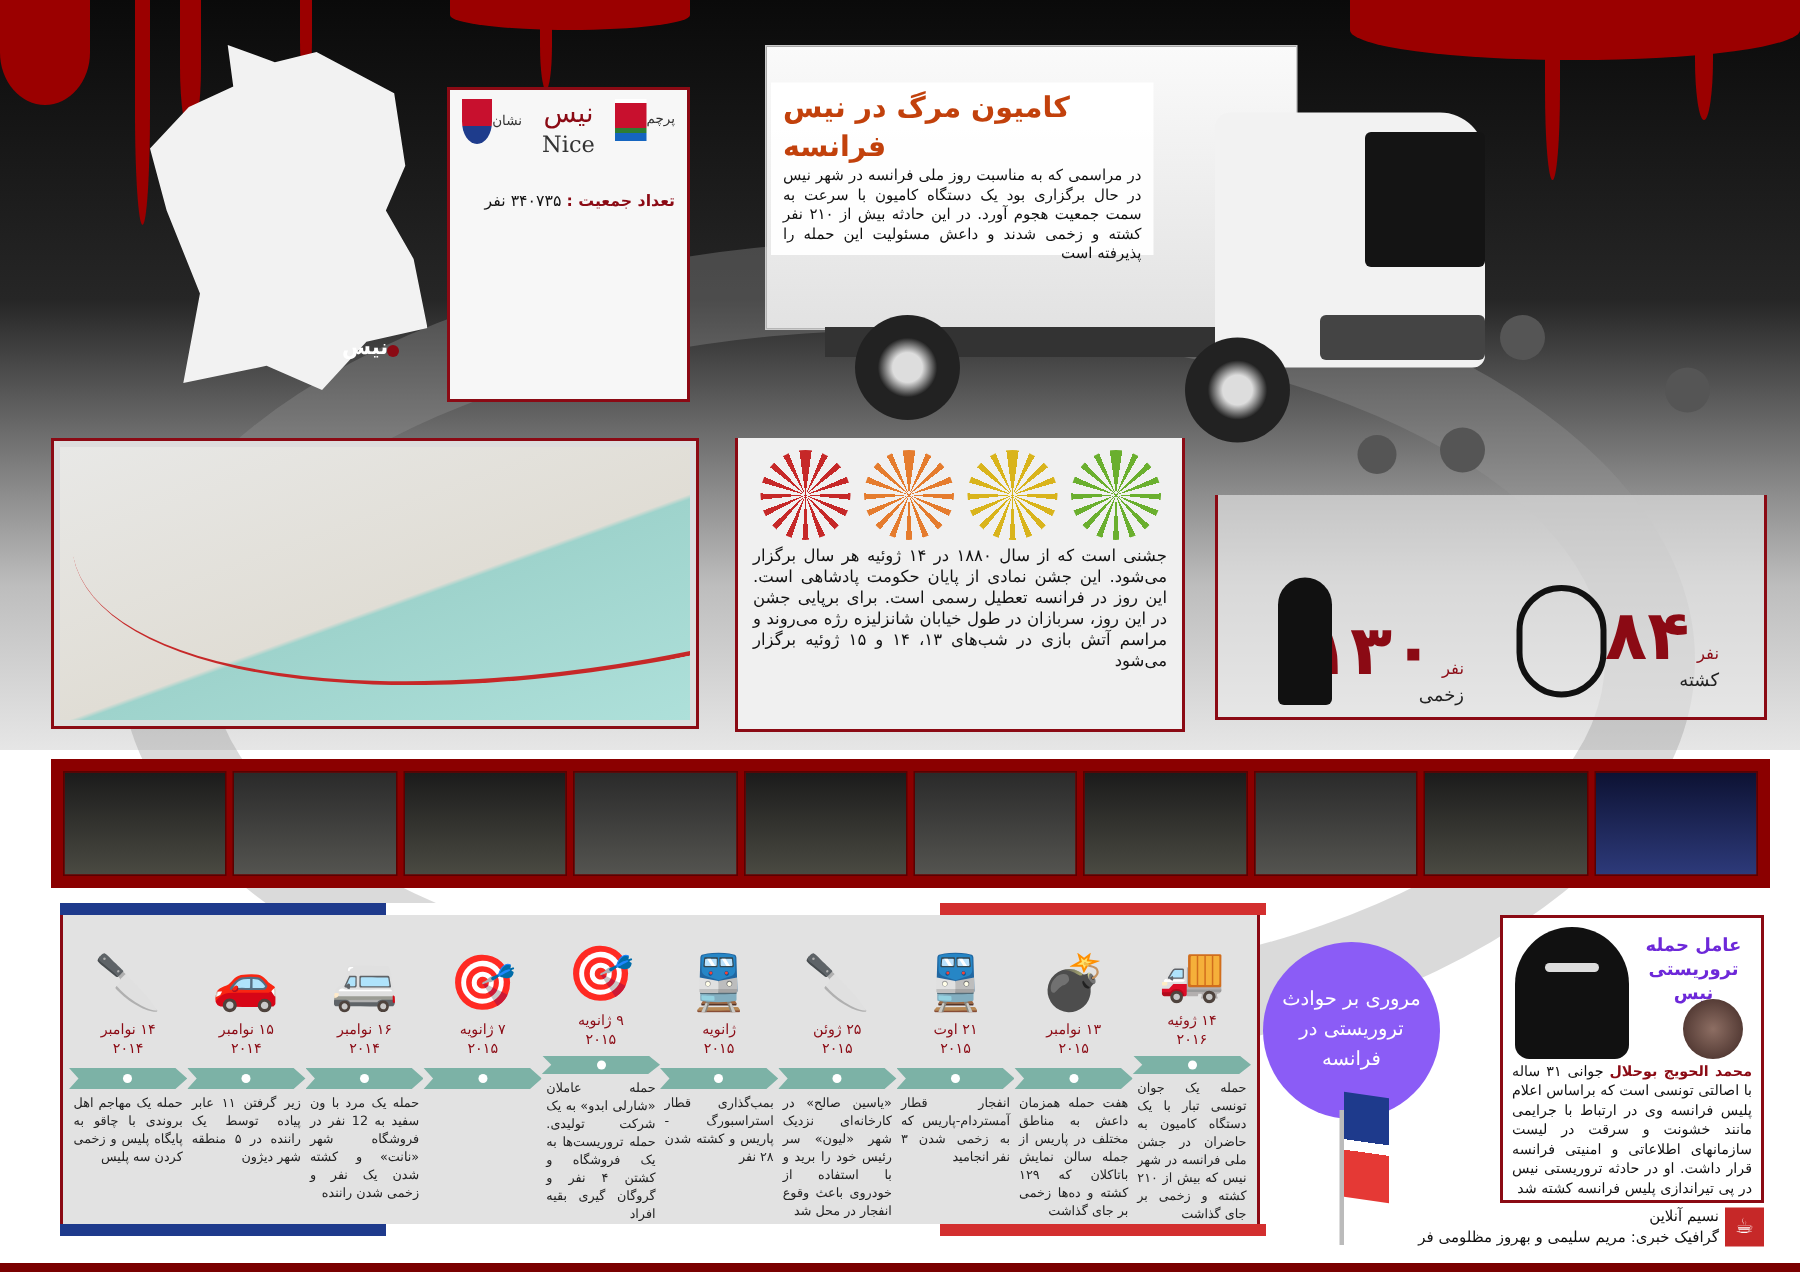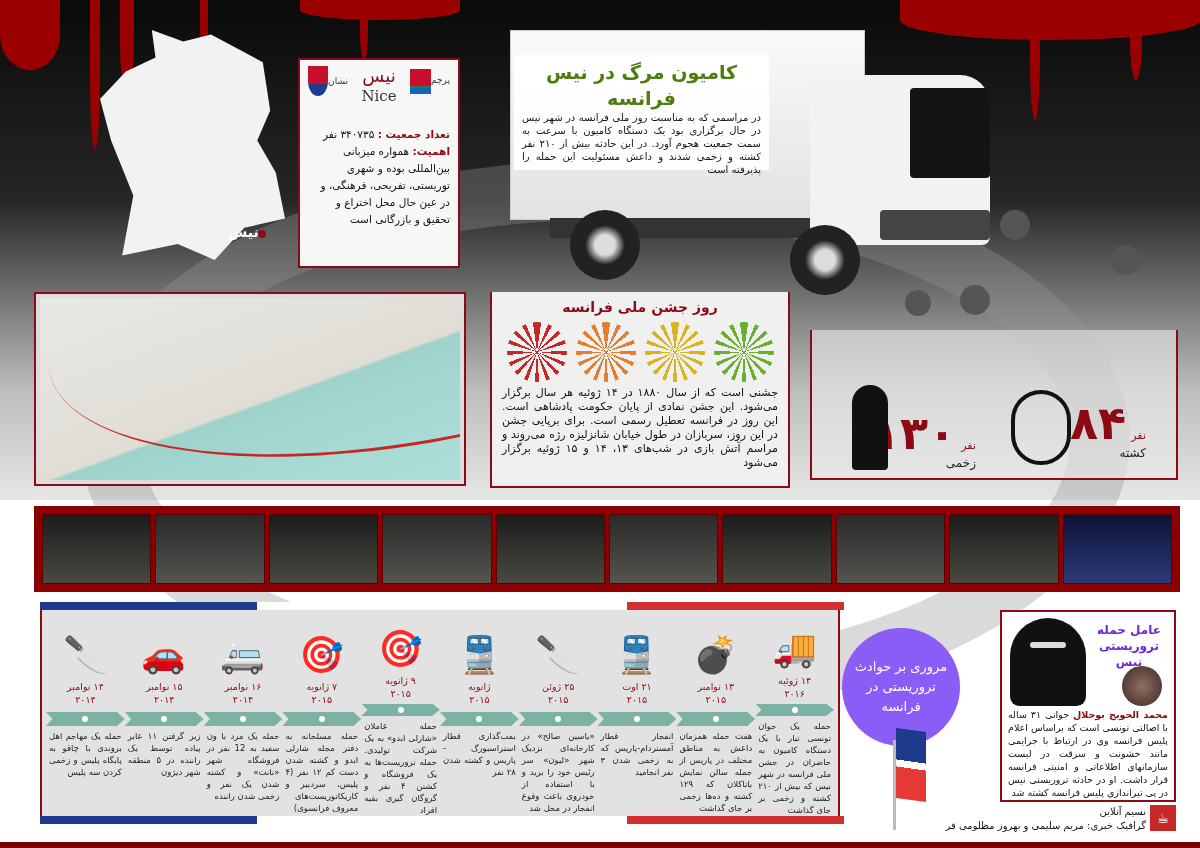--- a/index.html
+++ b/index.html
@@ -12,21 +12,21 @@
 .nice-label{position:absolute;left:228px;top:224px;color:#fff;font-size:14px;font-weight:bold;direction:rtl}
 .info-card{position:absolute;left:298px;top:58px;width:162px;height:210px;background:#f7f7f7;border:2px solid #8b0a14;direction:rtl;padding:6px 8px;font-size:10.5px;line-height:17px;color:#111}
 .info-top{display:flex;justify-content:space-between;align-items:flex-start;direction:ltr;height:60px}
 .emblem{display:flex;flex-direction:row;align-items:center;font-size:9px;color:#333;width:40px}
 .emblem .shape{width:26px;height:30px;background:linear-gradient(#c8102e 60%,#1e3c8c 60%);border-radius:0 0 50% 50%}
 .emblem .flag{width:36px;height:28px;background:linear-gradient(#fff 0 10%,#c8102e 10% 70%,#2e7d32 70% 80%,#1565c0 80%)}
 .city{text-align:center;font-size:18px;color:#8b0a14;line-height:20px}
 .city small{display:block;font-family:"DejaVu Serif",serif;font-size:15px;color:#333}
 .hl{color:#8b0a14;font-weight:bold}
 .title-card{position:absolute;left:514px;top:55px;width:255px;height:115px;background:rgba(255,255,255,.93);direction:rtl;padding:4px 8px;color:#111}
-.title-card h1{font-size:19px;color:#4d7c0f;line-height:26px;text-align:center}
+.title-card h1{font-size:19px;color:#c2410c;line-height:26px;text-align:left}
 .title-card p{font-size:10px;line-height:13px;text-align:justify}
 .truck{position:absolute;left:510px;top:30px;width:480px;height:270px}
 .truck .box{position:absolute;left:0;top:0;width:355px;height:190px;background:linear-gradient(180deg,#fafafa,#e2e2e2);border:1px solid #ccc}
 .truck .cab{position:absolute;left:300px;top:45px;width:180px;height:170px;background:#f2f2f2;border-radius:10px 30px 8px 8px}
 .truck .windshield{position:absolute;left:400px;top:58px;width:80px;height:90px;background:#141414;border-radius:4px}
 .truck .bumper{position:absolute;left:370px;top:180px;width:110px;height:30px;background:#444;border-radius:4px}
 .truck .wheel{position:absolute;width:70px;height:70px;border-radius:50%;background:radial-gradient(#ddd 20%,#222 40%)}
 .truck .chassis{position:absolute;left:40px;top:188px;width:330px;height:20px;background:#333}
 .figure{position:absolute;background:#555;border-radius:50%}
 .stats-panel{position:absolute;left:810px;top:330px;width:368px;height:150px;border:2px solid #8b0a14;border-top:none;background:rgba(235,235,235,.6)}
@@ -102,21 +102,20 @@
     <div class="city">
       <span>نیس</span>
       <small>Nice</small>
     </div>
     <div class="emblem">
       <div class="flag"></div>
       <span>پرچم</span>
     </div>
   </div>
   <div><span class="hl">تعداد جمعیت :</span> <span>۳۴۰۷۳۵ نفر</span></div>
-  <div><span class="hl">اهمیت:</span> <span>همواره میزبانی بین‌المللی بوده و شهری توریستی، تفریحی، فرهنگی، و در عین حال محل اختراع و تحقیق و بازرگانی است</span></div>
 </div>
 
 <div class="truck">
   <div class="box"></div>
   <div class="chassis"></div>
   <div class="cab"></div>
   <div class="windshield"></div>
   <div class="bumper"></div>
   <div class="wheel" style="left:60px;top:180px"></div>
   <div class="wheel" style="left:280px;top:195px"></div>
@@ -132,21 +131,20 @@
 <div class="figure" style="left:960px;top:285px;width:30px;height:30px"></div>
 <div class="figure" style="left:905px;top:290px;width:26px;height:26px"></div>
 
 <div class="route-card">
   <div class="route-map">
     <div class="route-line"></div>
   </div>
 </div>
 
 <div class="fest-card">
-  <h2>روز جشن ملی فرانسه</h2>
   <div class="fireworks">
     <div class="fw" style="background:repeating-conic-gradient(#c62828 0 8deg,transparent 8deg 22deg)"></div>
     <div class="fw" style="background:repeating-conic-gradient(#e57c2e 0 8deg,transparent 8deg 22deg)"></div>
     <div class="fw" style="background:repeating-conic-gradient(#d9b41c 0 8deg,transparent 8deg 22deg)"></div>
     <div class="fw" style="background:repeating-conic-gradient(#6aaf2e 0 8deg,transparent 8deg 22deg)"></div>
   </div>
   <p>جشنی است که از سال ۱۸۸۰ در ۱۴ ژوئیه هر سال برگزار می‌شود. این جشن نمادی از پایان حکومت پادشاهی است. این روز در فرانسه تعطیل رسمی است. برای برپایی جشن در این روز، سربازان در طول خیابان شانزلیزه رژه می‌روند و مراسم آتش بازی در شب‌های ۱۳، ۱۴ و ۱۵ ژوئیه برگزار می‌شود</p>
 </div>
 
 <div class="stats-panel">
@@ -226,21 +224,20 @@
           <span></span>
         </div>
         <div class="tl-desc">حمله عاملان «شارلی ابدو» به یک شرکت تولیدی. حمله تروریست‌ها به یک فروشگاه و کشتن ۴ نفر و گروگان گیری بقیه افراد</div>
       </div>
       <div class="tl-item">
         <div class="tl-icon">🎯</div>
         <div class="tl-date"><span>۷ ژانویه</span><br><span>۲۰۱۵</span></div>
         <div class="tl-arrow">
           <span></span>
         </div>
-        <div class="tl-desc">حمله مسلحانه به دفتر مجله شارلی ابدو و کشته شدن دست کم ۱۲ نفر (۴ پلیس، سردبیر و کاریکاتوریست‌های معروف فرانسوی)</div>
       </div>
       <div class="tl-item">
         <div class="tl-icon">🚐</div>
         <div class="tl-date"><span>۱۶ نوامبر</span><br><span>۲۰۱۴</span></div>
         <div class="tl-arrow">
           <span></span>
         </div>
         <div class="tl-desc">حمله یک مرد با ون سفید به 12 نفر در فروشگاه شهر «نانت» و کشته شدن یک نفر و زخمی شدن راننده</div>
       </div>
       <div class="tl-item">

